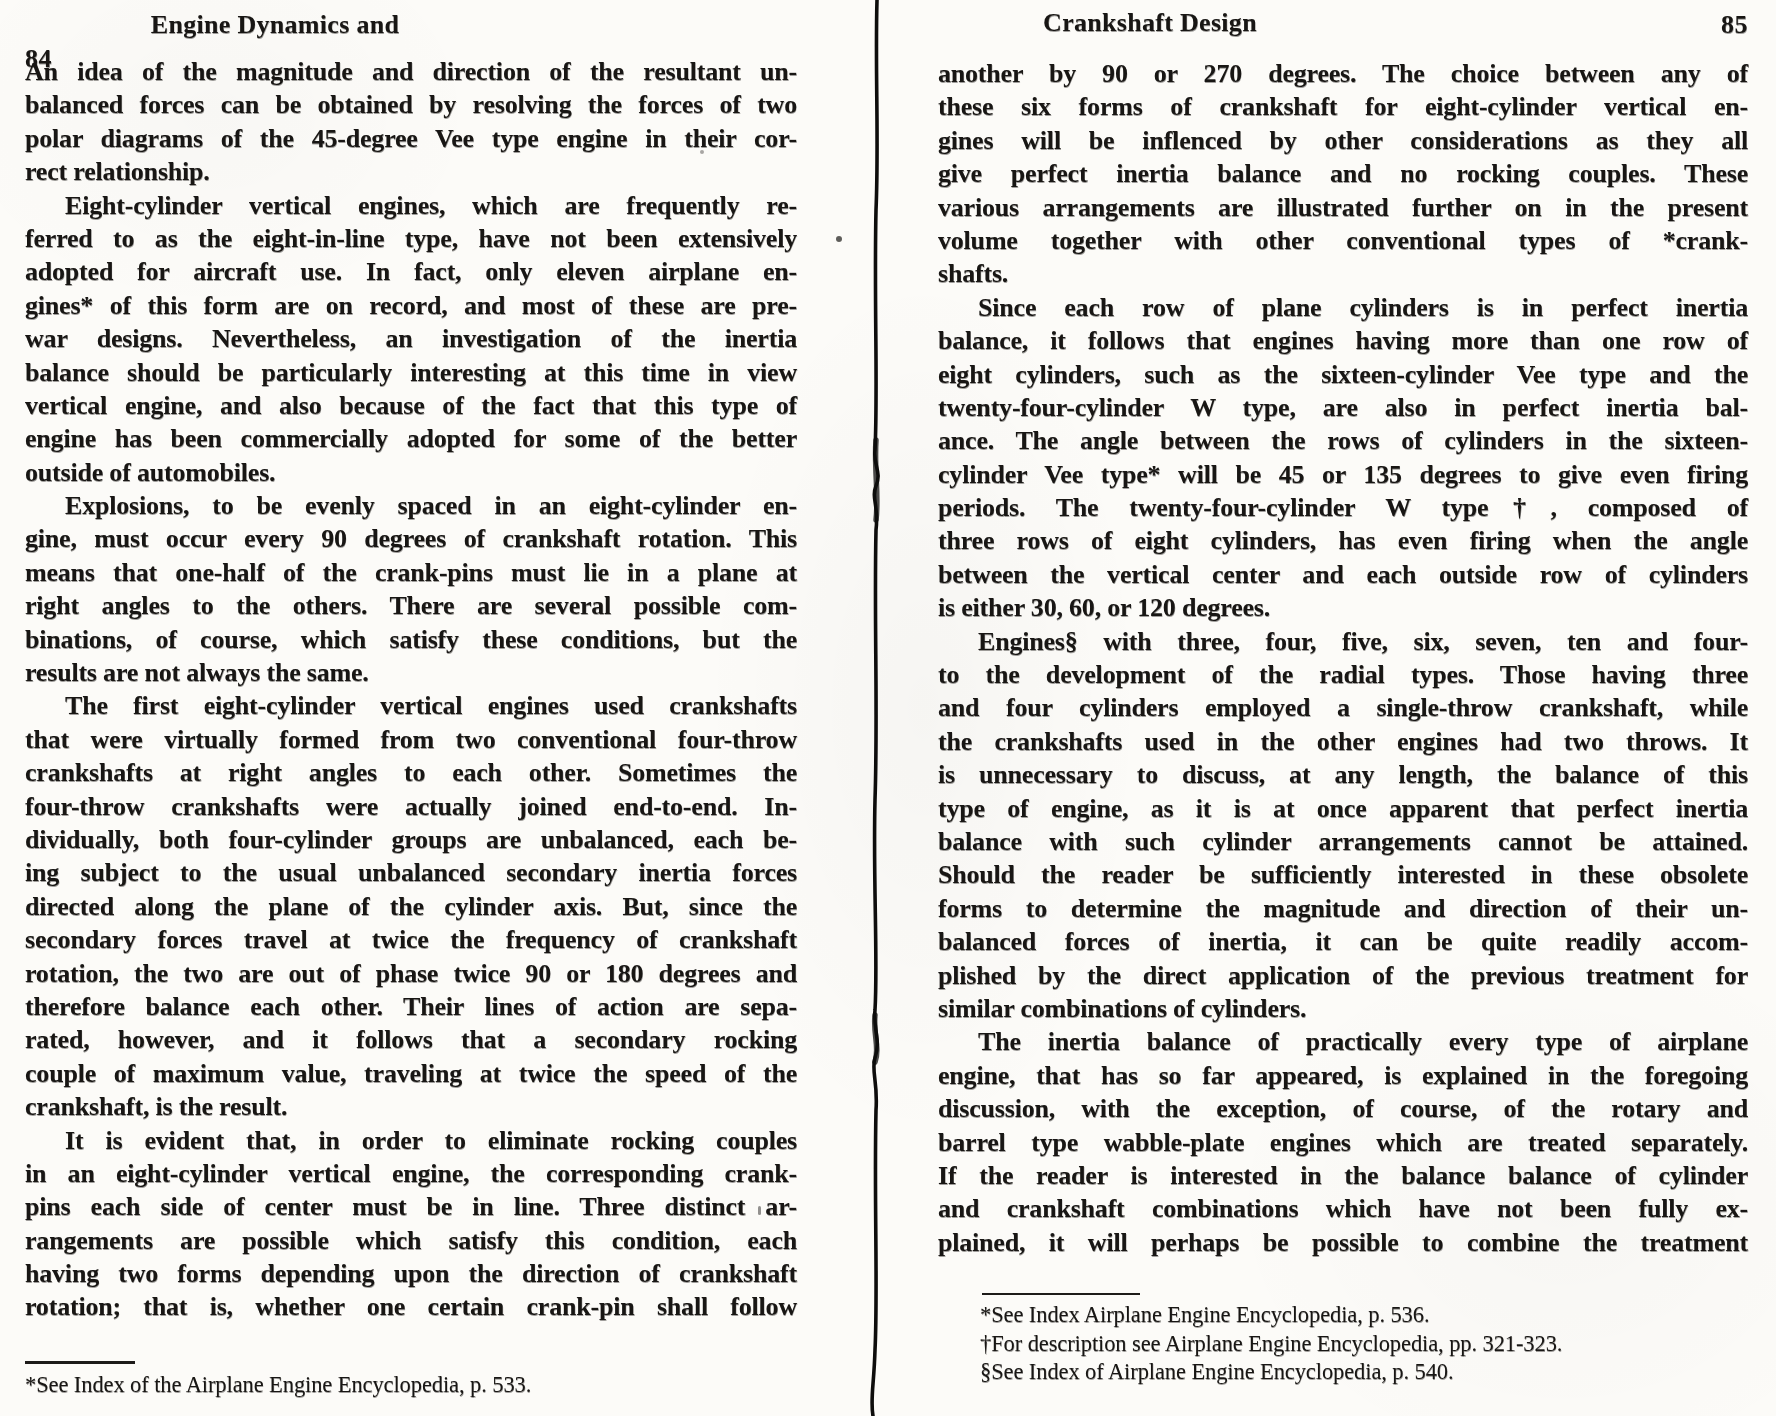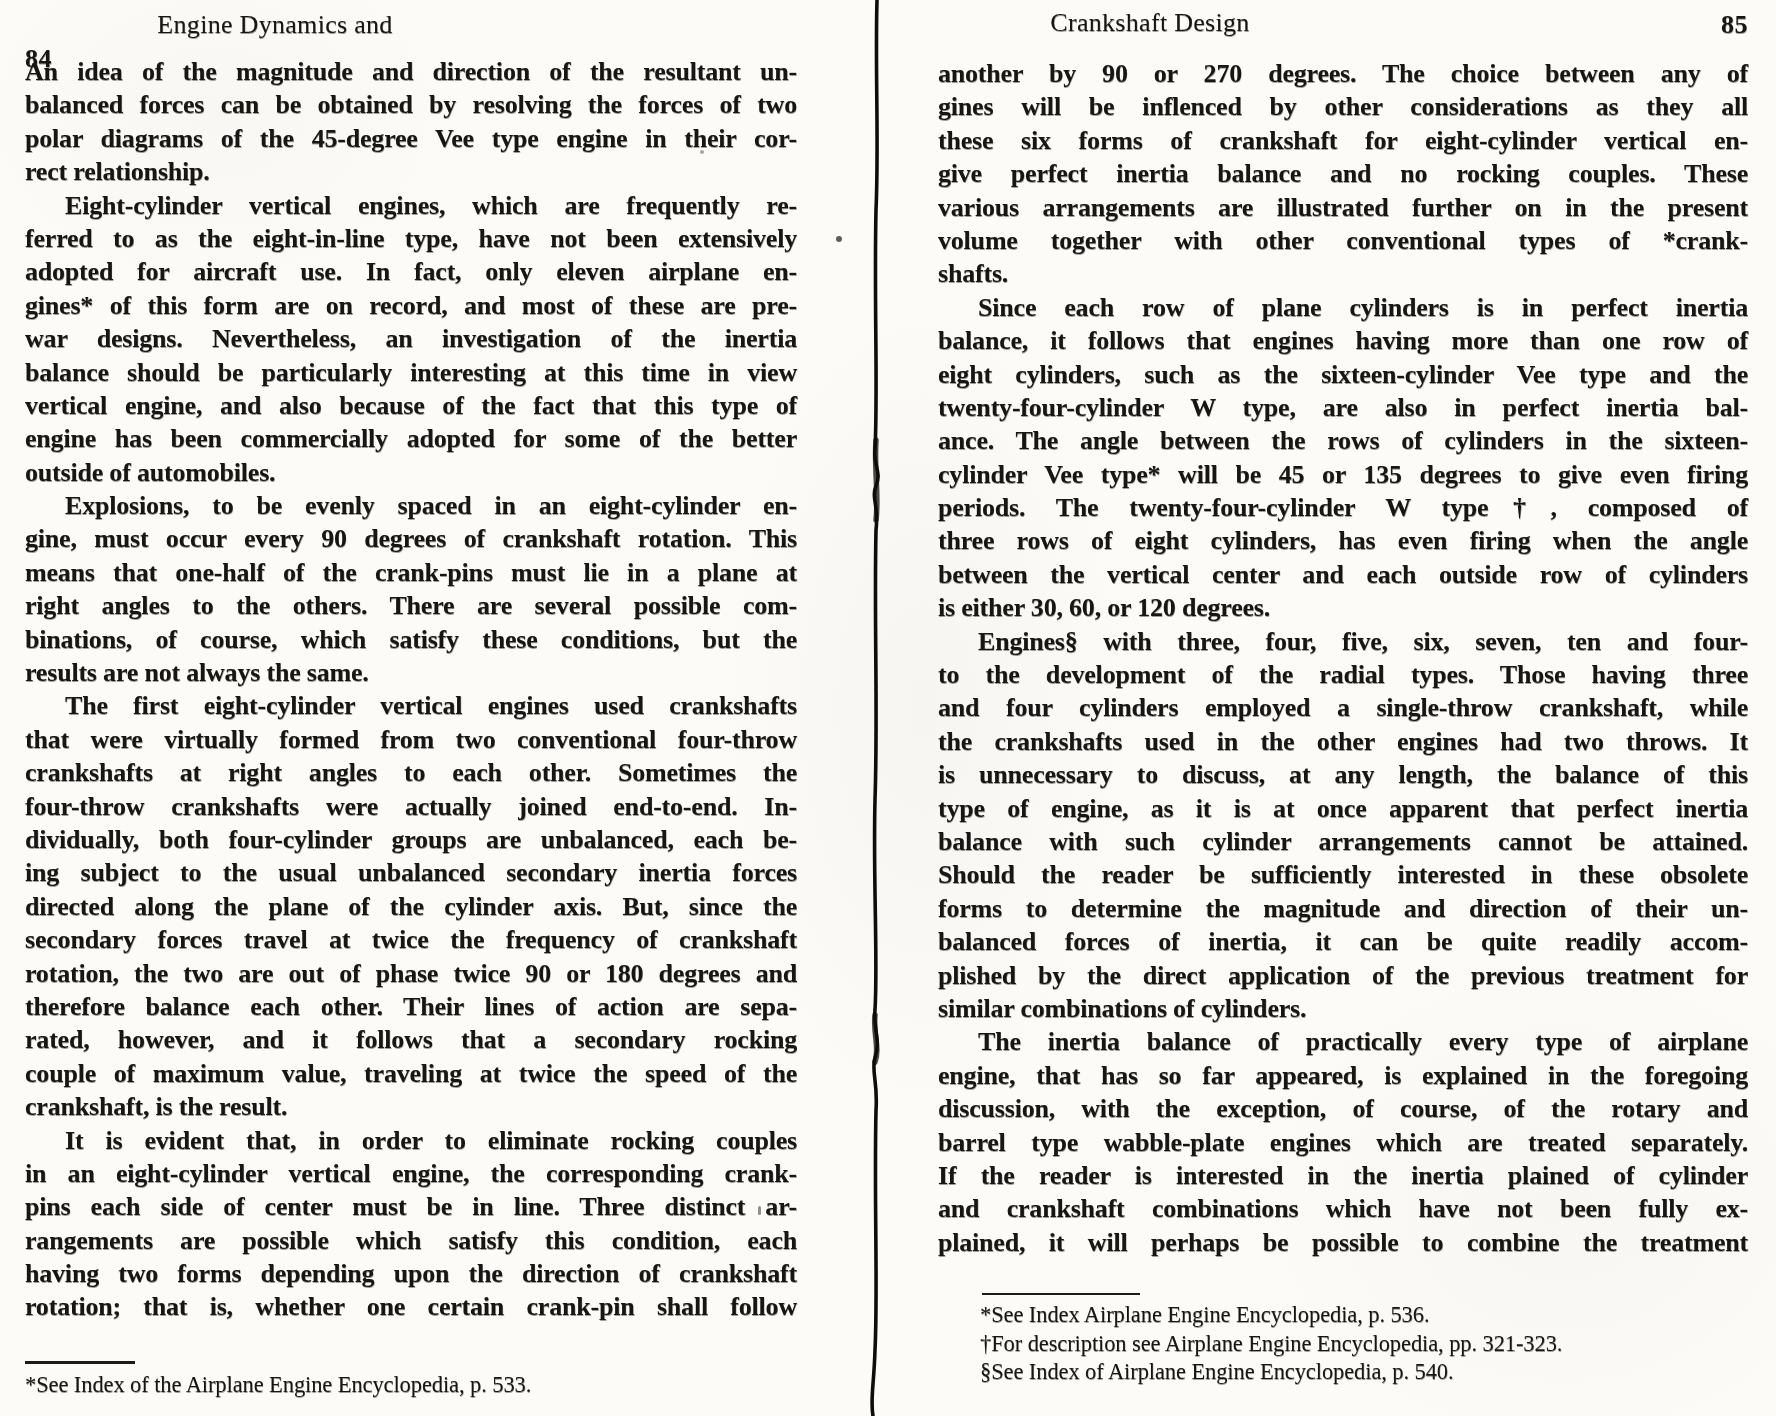--- a/index.html
+++ b/index.html
@@ -13,21 +13,21 @@
       radial-gradient(ellipse 500px 400px at 88% 85%, rgba(0,0,0,0.02), transparent 70%),
       radial-gradient(ellipse 300px 600px at 52% 50%, rgba(0,0,0,0.025), transparent 75%);
     font-family:"Liberation Serif","DejaVu Serif",serif;
     color:#181614;
   }
   .page{position:absolute;top:0;height:1416px;text-shadow:0.4px 0.5px 0.5px rgba(20,18,16,0.40);}
   #left-page{left:0;width:860px;}
   #right-page{left:896px;width:880px;}
 
   .running-num{position:absolute;font-size:26px;font-weight:bold;letter-spacing:0.5px;}
-  .running-title{position:absolute;font-size:26px;font-weight:normal;text-align:center;letter-spacing:0.3px;}
+  .running-title{position:absolute;font-size:26px;font-weight:bold;text-align:center;letter-spacing:0.3px;}
 
   #ln-left{left:25px;top:12px;margin-top:32px;}
   #rt-left{left:25px;top:10px;width:500px;}
   #rt-right{left:42px;top:8px;width:424px;}
   #rn-right{left:790px;top:10px;width:62px;text-align:right;}
 
   .page-body{position:absolute;font-weight:bold;}
   #body-left{left:25px;top:55px;width:772px;}
   #body-right{left:42px;top:57px;width:810px;}
 
@@ -132,22 +132,22 @@
   <path d="M19,1015 C17,1035 24,1048 19,1062" fill="none" stroke="#0e0d0c" stroke-width="5.5" opacity="0.75" stroke-linecap="round"></path>
 </svg>
 
 <div class="page" id="right-page">
   <div class="running-title" id="rt-right">Crankshaft Design</div>
   <div class="running-num" id="rn-right">85</div>
 
   <div class="page-body" id="body-right">
       <div class="para">
         <div class="line">another by 90 or 270 degrees. The choice between any of</div>
+        <div class="line">these six forms of crankshaft for eight-cylinder vertical en-</div>
         <div class="line">gines will be inflenced by other considerations as they all</div>
-        <div class="line">these six forms of crankshaft for eight-cylinder vertical en-</div>
         <div class="line">give perfect inertia balance and no rocking couples. These</div>
         <div class="line">various arrangements are illustrated further on in the present</div>
         <div class="line">volume together with other conventional types of *crank-</div>
         <div class="line endpara">shafts.</div>
       </div>
       <div class="para indent">
         <div class="line">Since each row of plane cylinders is in perfect inertia</div>
         <div class="line">balance, it follows that engines having more than one row of</div>
         <div class="line">eight cylinders, such as the sixteen-cylinder Vee type and the</div>
         <div class="line">twenty-four-cylinder W type, are also in perfect inertia bal-</div>
@@ -170,21 +170,21 @@
         <div class="line">forms to determine the magnitude and direction of their un-</div>
         <div class="line">balanced forces of inertia, it can be quite readily accom-</div>
         <div class="line">plished by the direct application of the previous treatment for</div>
         <div class="line endpara">similar combinations of cylinders.</div>
       </div>
       <div class="para indent">
         <div class="line">The inertia balance of practically every type of airplane</div>
         <div class="line">engine, that has so far appeared, is explained in the foregoing</div>
         <div class="line">discussion, with the exception, of course, of the rotary and</div>
         <div class="line">barrel type wabble-plate engines which are treated separately.</div>
-        <div class="line">If the reader is interested in the inertia plained of cylinder</div>
+        <div class="line">If the reader is interested in the balance balance of cylinder</div>
         <div class="line">and crankshaft combinations which have not been fully ex-</div>
         <div class="line">plained, it will perhaps be possible to combine the treatment</div>
       </div>
     </div>
 
   <div class="footnote-rule" id="fnrule-right"></div>
   <div class="footnote-block" id="fnotes-right">
       <div class="fnline">*See Index Airplane Engine Encyclopedia, p. 536.</div>
       <div class="fnline">†For description see Airplane Engine Encyclopedia, pp. 321-323.</div>
       <div class="fnline">§See Index of Airplane Engine Encyclopedia, p. 540.</div>

